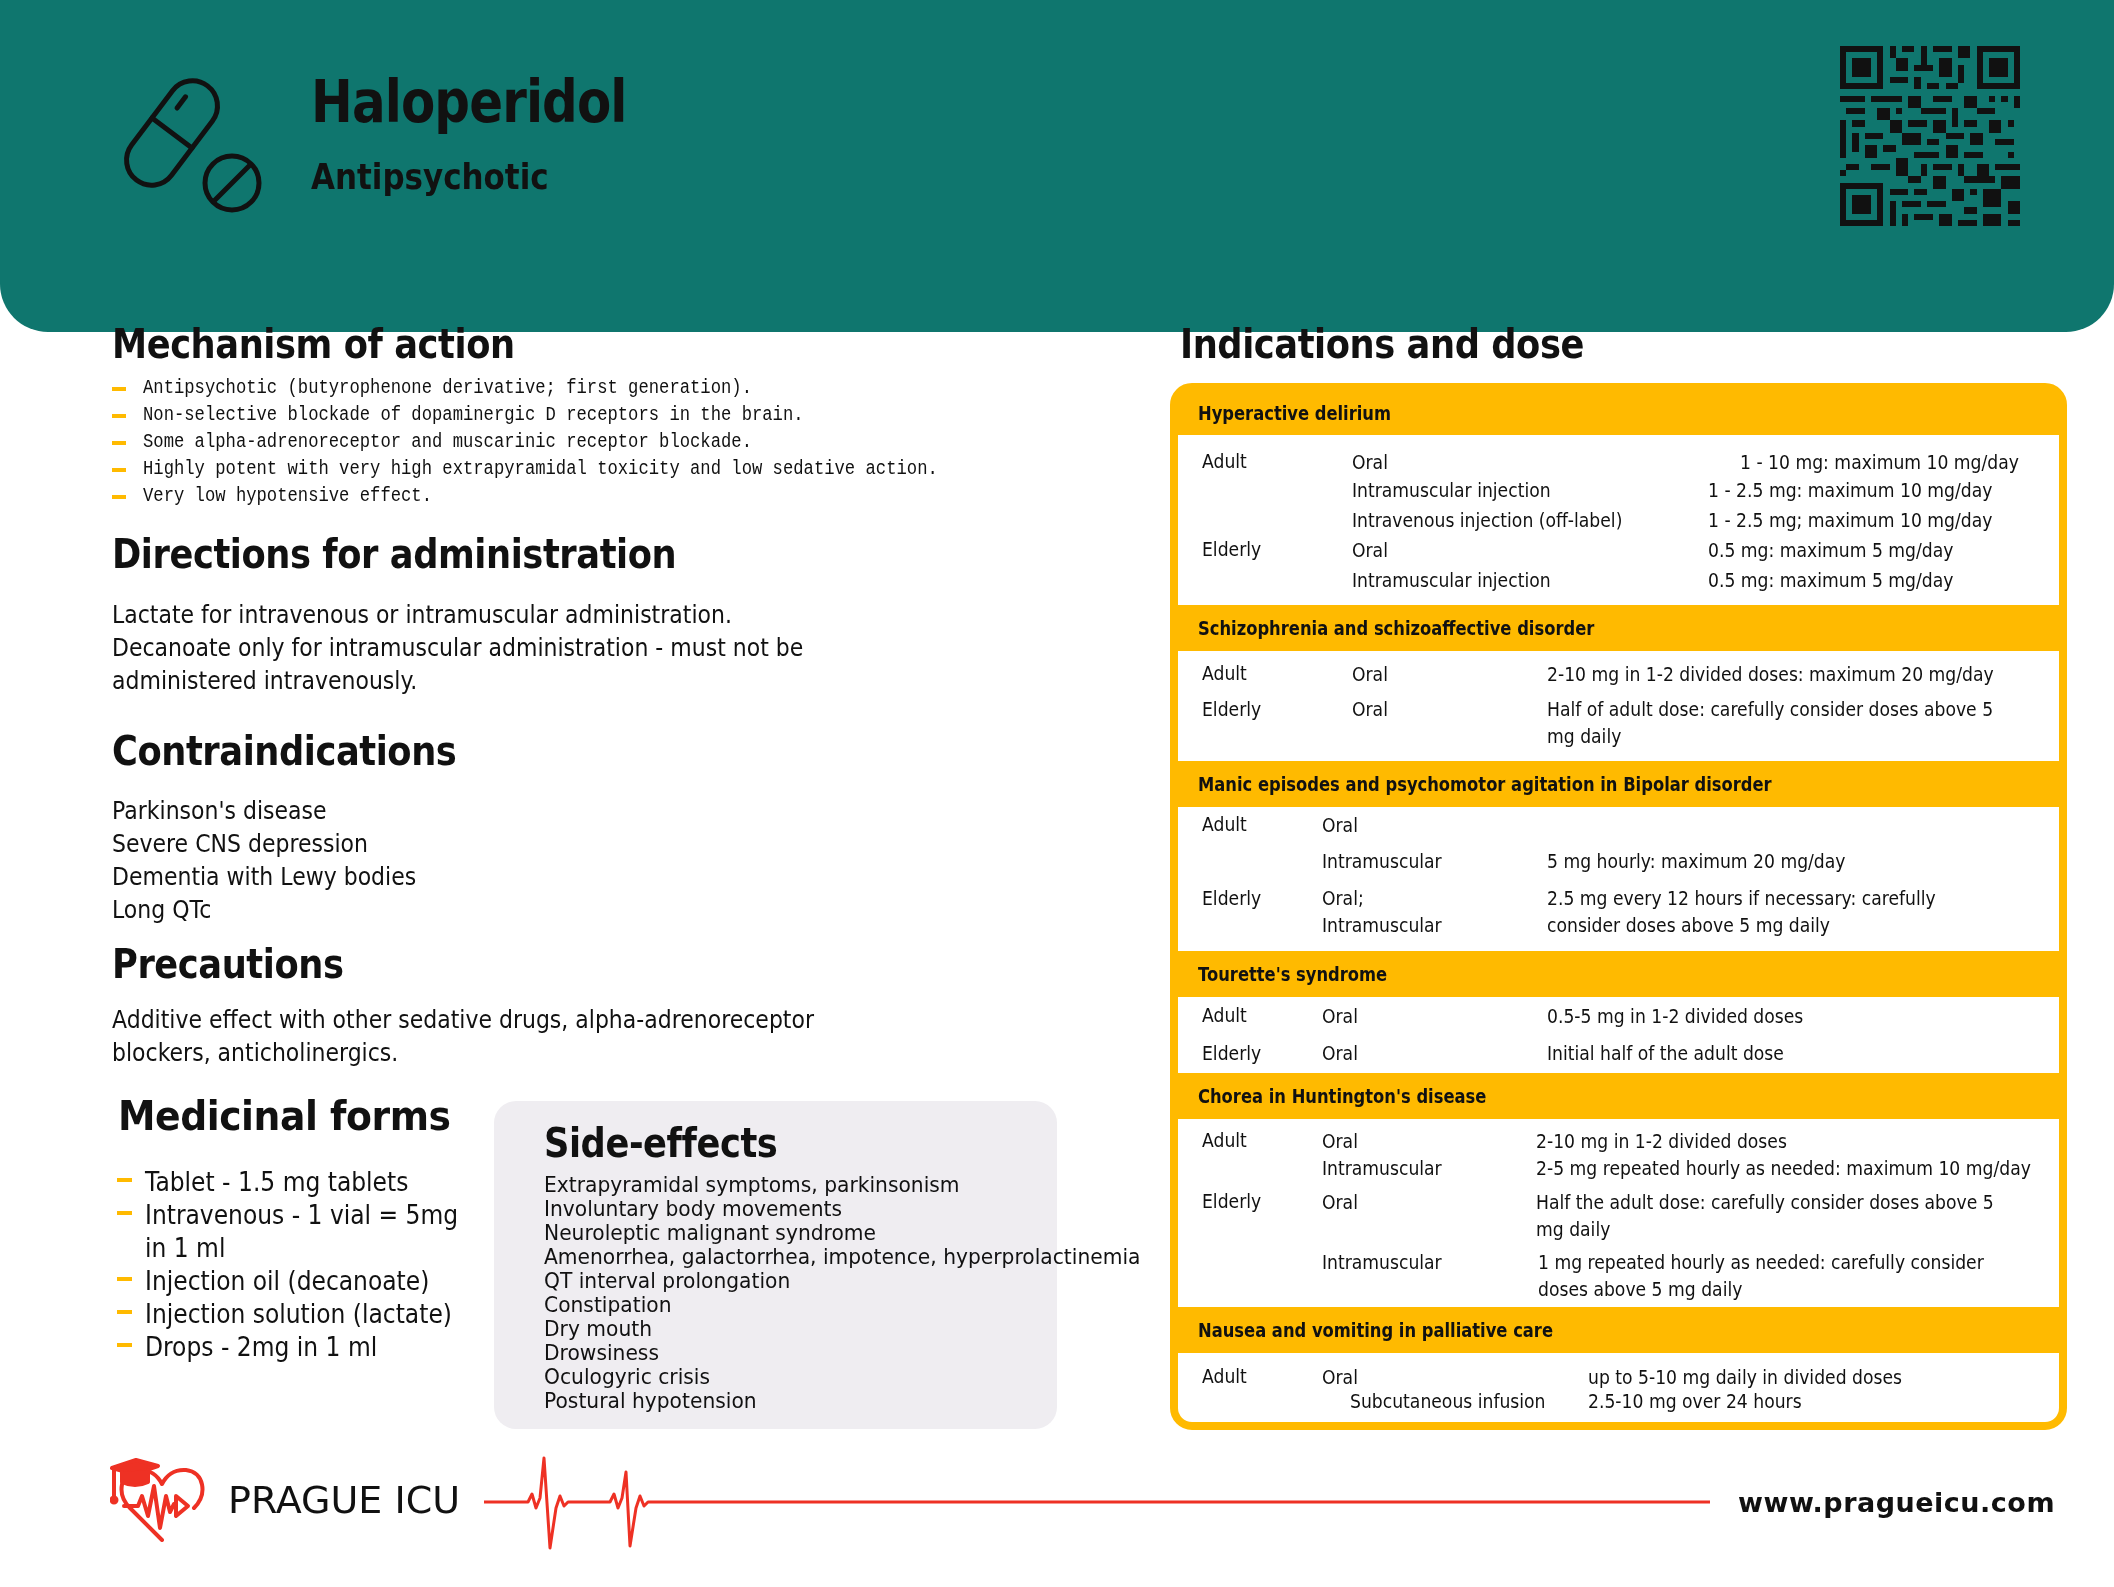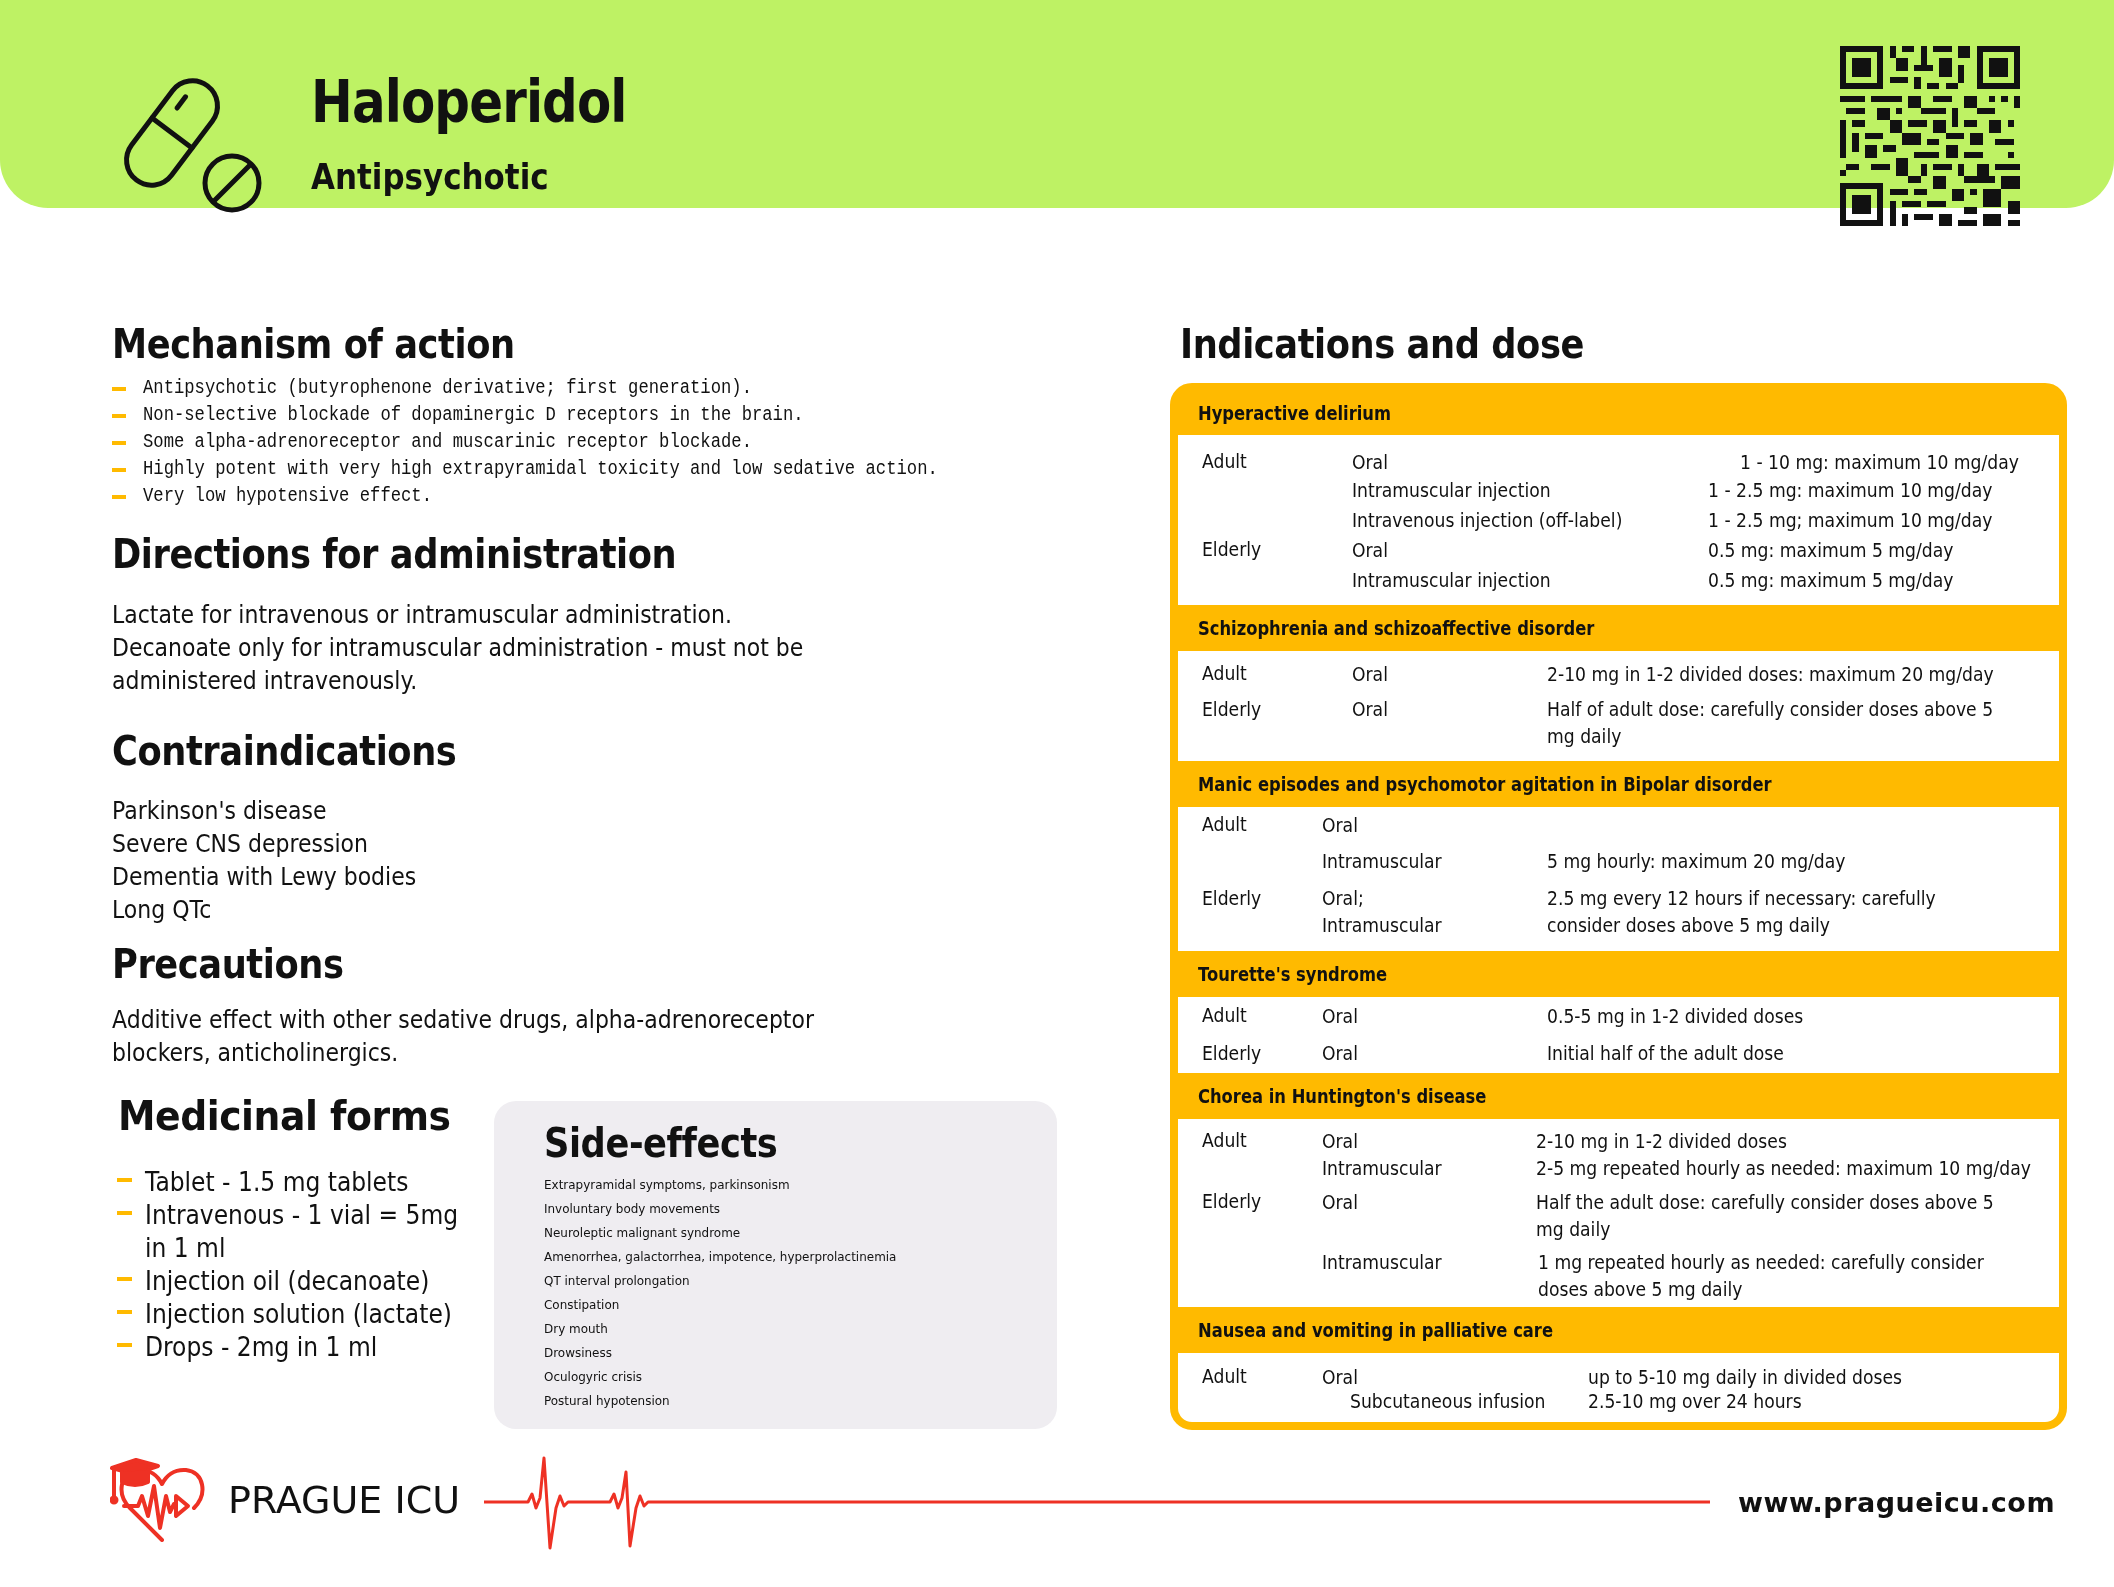--- a/index.html
+++ b/index.html
@@ -1,19 +1,19 @@
 <!DOCTYPE html>
 <html><head>
 <meta charset="utf-8">
 <style>
   * { box-sizing: border-box; margin: 0; padding: 0; }
   html, body { width: 2114px; height: 1587px; background: #ffffff; overflow: hidden; }
   body { position: relative; font-family: "DejaVu Sans Condensed", "Liberation Sans", sans-serif; color: #111; }
 
-  .header { position: absolute; left: 0; top: 0; width: 2114px; height: 208px; background: #bef264; border-radius: 0 0 48px 48px; }
+  .header { position: absolute; left: 0; top: 0; width: 2114px; height: 332px; background: #0f766e; border-radius: 0 0 48px 48px; }
   .pill-icon { position: absolute; left: 115px; top: 70px; width: 150px; height: 145px; }
   .drug-name { position: absolute; left: 311px; top: 68px; font-size: 58px; font-weight: bold; letter-spacing: -1px; font-family: "DejaVu Sans", sans-serif; transform: scaleX(0.86); transform-origin: left top; }
   .drug-class { position: absolute; left: 311px; top: 156px; font-size: 36px; font-weight: bold; font-family: "DejaVu Sans", sans-serif; transform: scaleX(0.86); transform-origin: left top; }
   .qr { position: absolute; left: 1840px; top: 46px; width: 180px; height: 180px; }
 
   .h2 { position: absolute; font-size: 41px; font-weight: bold; font-family: "DejaVu Sans", sans-serif; transform: scaleX(0.86); transform-origin: left top; white-space: nowrap; letter-spacing: -0.5px; }
 
   .bullets { position: absolute; list-style: none; font-size: 20px; line-height: 27px; font-family: Liberation Mono, monospace; }
   .bullets li { position: relative; padding-left: 31px; white-space: nowrap; }
   .bullets li::before { content: ""; position: absolute; left: 0; top: 13px; width: 14px; height: 4px; background: #FFBA00; }
@@ -22,21 +22,21 @@
   .para { position: absolute; font-size: 25px; line-height: 33px; font-family: "DejaVu Sans", sans-serif; white-space: nowrap; }
   .para div { transform: scaleX(0.88); transform-origin: left center; }
 
   .forms { position: absolute; left: 115px; top: 1166px; list-style: none; font-size: 26px; line-height: 33px; font-family: "DejaVu Sans", sans-serif; }
   .forms li { position: relative; padding-left: 30px; white-space: nowrap; }
   .forms li::before { content: ""; position: absolute; left: 2px; top: 12px; width: 15px; height: 4px; background: #FFBA00; }
   .forms li span { display: inline-block; transform: scaleX(0.9); transform-origin: left center; }
 
   .side-box { position: absolute; left: 494px; top: 1101px; width: 563px; height: 328px; background: #EFEDF1; border-radius: 22px; }
   .side-box .h2 { left: 50px; top: 18px; }
-  .side-list { position: absolute; left: 50px; top: 72px; font-size: 13px; line-height: 24px; font-family: "DejaVu Sans", sans-serif; list-style: none; }
+  .side-list { position: absolute; left: 50px; top: 72px; font-size: 22px; line-height: 24px; font-family: "DejaVu Sans", sans-serif; list-style: none; }
   .side-list li { white-space: nowrap; transform: scaleX(0.92); transform-origin: left center; }
 
   .ind-box { position: absolute; left: 1170px; top: 383px; width: 897px; height: 1047px; border: 8px solid #FFBA00; border-radius: 22px; background: #FFBA00; overflow: hidden; }
   .ind-section-title { height: 44px; padding-left: 20px; font-size: 19px; font-weight: bold; line-height: 44px; font-family: "DejaVu Sans", sans-serif; white-space: nowrap; }
   .ind-section-title span { display: inline-block; transform: scaleX(0.86); transform-origin: left center; }
   .ind-body { background: #fff; position: relative; font-size: 20px; font-family: "DejaVu Sans", sans-serif; }
   .ind-body .cell { position: absolute; white-space: nowrap; line-height: 27px; }
   .ind-body .cell span { display: inline-block; transform: scaleX(0.86); transform-origin: left center; }
 
   .footer-logo { position: absolute; left: 110px; top: 1456px; width: 104px; height: 86px; }

